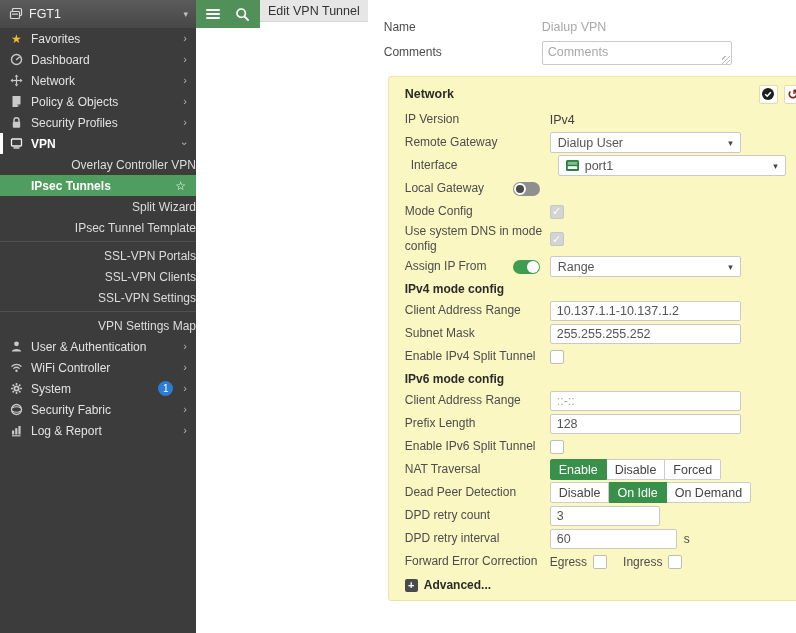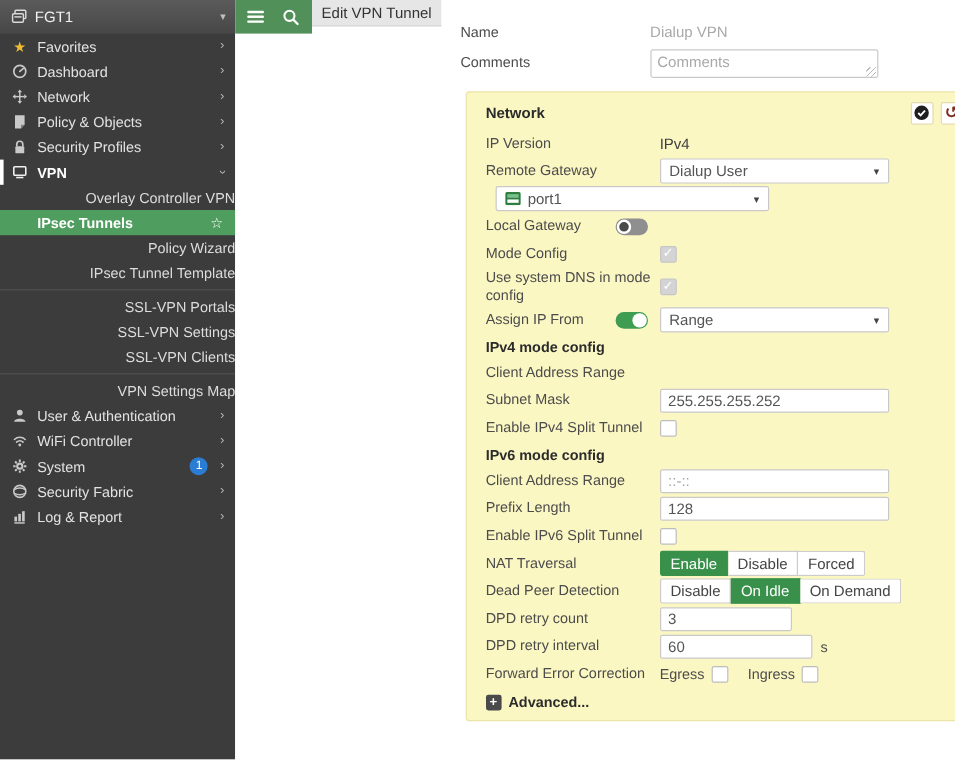--- a/index.html
+++ b/index.html
@@ -174,34 +174,34 @@
     </div>
 
     <div class="subitem">
       <span>Overlay Controller VPN</span>
     </div>
     <div class="subitem active">
       <span>IPsec Tunnels</span>
       <span class="substar">☆</span>
     </div>
     <div class="subitem">
-      <span>Policy Wizard</span>
+      <span>Split Wizard</span>
     </div>
     <div class="subitem">
       <span>IPsec Tunnel Template</span>
     </div>
     <div class="sdivider"></div>
     <div class="subitem">
       <span>SSL-VPN Portals</span>
     </div>
     <div class="subitem">
+      <span>SSL-VPN Clients</span>
+    </div>
+    <div class="subitem">
       <span>SSL-VPN Settings</span>
-    </div>
-    <div class="subitem">
-      <span>SSL-VPN Clients</span>
     </div>
     <div class="sdivider"></div>
     <div class="subitem">
       <span>VPN Settings Map</span>
     </div>
 
     <div class="nav-item">
       <span class="nav-icon">
         <svg width="13" height="13" viewBox="0 0 13 13" fill="#c9c9c9">
             <circle cx="6.5" cy="3.8" r="2.4"></circle>
@@ -333,20 +333,23 @@
             </div>
           <div class="fcontrol">
             <div class="select w-std">
               <span>Dialup User</span>
               <span class="caret">▾</span>
             </div>
           </div>
         </div>
 
         <div class="frow">
+          <div class="flabel indent">
+              <span class="ltext">Interface</span>
+            </div>
           <div class="fcontrol" style="margin-left:8px;">
             <div class="select w-if">
               <span>
                 <svg width="13" height="11" viewBox="0 0 13 11">
                     <rect x="0" y="0" width="13" height="11" rx="1.5" fill="#2f7d3f"></rect>
                     <rect x="1.8" y="1.8" width="9.4" height="3" fill="#79c188"></rect>
                     <rect x="1.8" y="6.2" width="9.4" height="2.8" fill="#fff"></rect>
                   </svg>
               </span>
               <span>port1</span>
@@ -400,20 +403,23 @@
             </div>
           </div>
         </div>
 
         <div class="fsubhead">IPv4 mode config</div>
 
         <div class="frow">
           <div class="flabel">
               <span class="ltext">Client Address Range</span>
             </div>
+          <div class="fcontrol">
+            <input class="tinput w-std" value="10.137.1.1-10.137.1.2" style="">
+          </div>
         </div>
 
         <div class="frow">
           <div class="flabel">
               <span class="ltext">Subnet Mask</span>
             </div>
           <div class="fcontrol">
             <input class="tinput w-std" value="255.255.255.252" style="">
           </div>
         </div>

